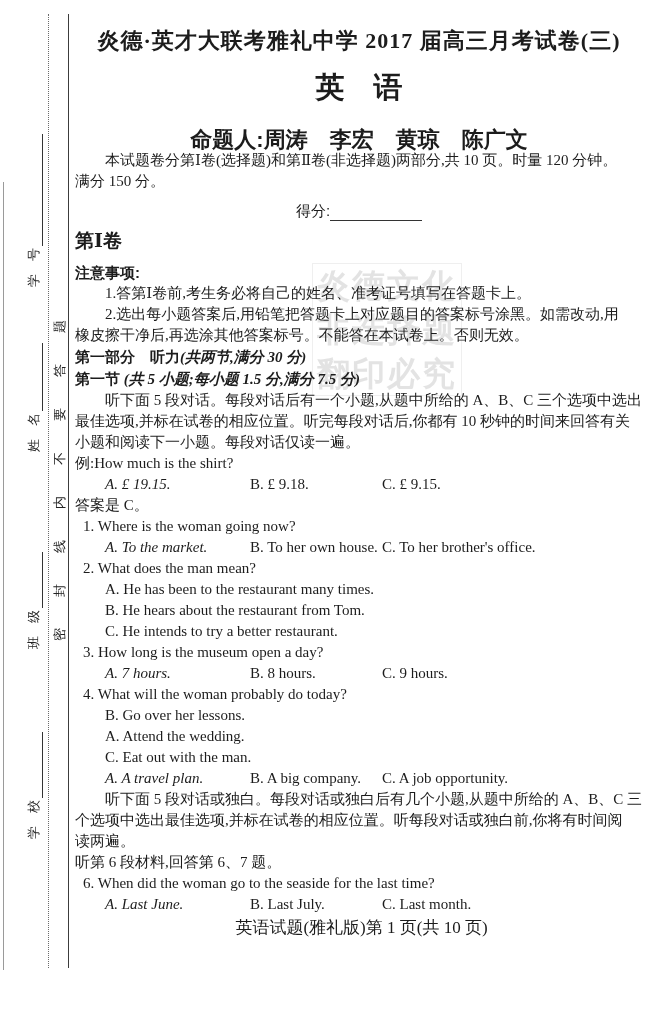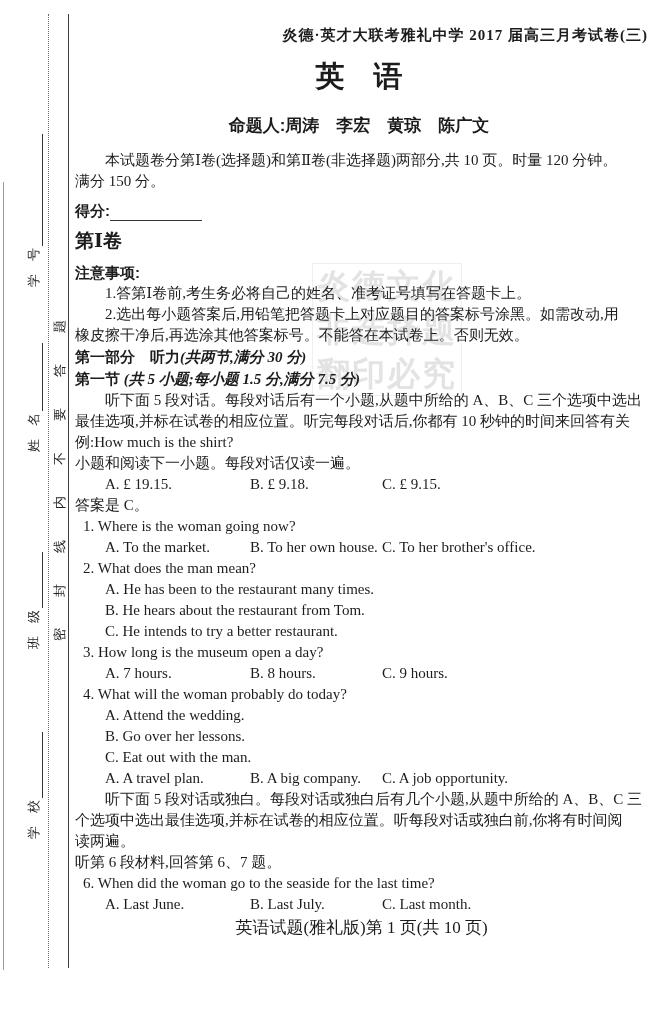--- a/index.html
+++ b/index.html
@@ -24,39 +24,39 @@
                font-family:"Liberation Sans","DejaVu Sans",sans-serif; }
 
   
   .watermark { position:absolute; left:312px; top:263px; width:150px; height:133px;
                border:1px solid #e2e2e2; z-index:0; text-align:center; opacity:.55;
                font-family:"Liberation Sans","DejaVu Sans",sans-serif; }
   .watermark div { font-size:33px; line-height:44px; font-weight:bold; color:#cdcdcd; letter-spacing:2px; }
 
   
   .header { position:absolute; left:70px; top:26px; width:578px; text-align:center; z-index:1; }
-  .exam-title { font-size:15px; font-weight:bold; letter-spacing:1px;text-align:right; }
+  .exam-title { font-size:22px; font-weight:bold; letter-spacing:1px; }
   .subject { font-size:29px; font-weight:bold; margin-top:12px; font-family:Liberation Mono, monospace; }
-  .authors { font-size:17px; font-weight:bold; margin-top:17px; font-family:"Liberation Sans","DejaVu Sans",sans-serif; }
+  .authors { font-size:22px; font-weight:bold; margin-top:17px; font-family:"Liberation Sans","DejaVu Sans",sans-serif; }
 
   
   .content { position:absolute; left:75px; top:150px; width:573px; font-size:15px; line-height:21px; z-index:1; }
   .line { min-height:21px; }
   .indent { text-indent:30px; }
-  .score-row { margin-top:8px; text-align:left; padding-right:5px;
-               font-family:"Liberation Sans","DejaVu Sans",sans-serif; font-weight:bold; }
+  .score-row { margin-top:8px; text-align:center; padding-right:5px;
+               font-family:"Liberation Sans","DejaVu Sans",sans-serif; font-weight:normal; }
   .score-blank { display:inline-block; width:92px; border-bottom:1px solid #333; height:15px; vertical-align:bottom; }
   .vol-heading { margin-top:7px; font-size:19px; line-height:26px; font-weight:bold; text-align:left; }
   .hei { font-family:"Liberation Sans","DejaVu Sans",sans-serif; font-weight:bold; }
   .notice-head { margin-top:8px; }
   .kai { font-style:italic; font-weight:600; }
   .qline { margin-left:8px; }
   .optstack { margin-left:30px; }
   .optrow { white-space:nowrap; }
-  .o1 { display:inline-block; margin-left:30px; min-width:145px; }
+  .o1 { display:inline-block; margin-left:30px; min-width:145px;font-style:italic; }
   .o2 { display:inline-block; min-width:132px; }
   .footer { margin-top:2px; text-align:center; font-size:17px; }
 </style>
 </head>
 <body>
 
 <div class="page">
 
   <div class="edge-line"></div>
   <div class="seal-dotted"></div>
@@ -106,23 +106,23 @@
 
     <div class="line">
       <span class="hei">第一部分　听力</span><span class="kai">(共两节,满分 30 分)</span>
     </div>
     <div class="line">
       <span class="hei">第一节</span> <span class="kai">(共 5 小题;每小题 1.5 分,满分 7.5 分)</span>
     </div>
 
     <div class="line indent">听下面 5 段对话。每段对话后有一个小题,从题中所给的 A、B、C 三个选项中选出</div>
     <div class="line">最佳选项,并标在试卷的相应位置。听完每段对话后,你都有 10 秒钟的时间来回答有关</div>
+    <div class="line">小题和阅读下一小题。每段对话仅读一遍。</div>
+
     <div class="line">例:How much is the shirt?</div>
-
-    <div class="line">小题和阅读下一小题。每段对话仅读一遍。</div>
     <div class="line optrow">
       <span class="o1">A.  £ 19.15.</span><span class="o2">B.  £ 9.18.</span><span>C.  £ 9.15.</span>
     </div>
     <div class="line">答案是 C。</div>
 
     <div class="line qline">1. Where is the woman going now?</div>
     <div class="line optrow">
       <span class="o1">A.  To the market.</span><span class="o2">B.  To her own house.</span><span>C.  To her brother's office.</span>
     </div>
 
@@ -130,22 +130,22 @@
     <div class="line optstack">A.  He has been to the restaurant many times.</div>
     <div class="line optstack">B.  He hears about the restaurant from Tom.</div>
     <div class="line optstack">C.  He intends to try a better restaurant.</div>
 
     <div class="line qline">3. How long is the museum open a day?</div>
     <div class="line optrow">
       <span class="o1">A.  7 hours.</span><span class="o2">B.  8 hours.</span><span>C.  9 hours.</span>
     </div>
 
     <div class="line qline">4. What will the woman probably do today?</div>
+    <div class="line optstack">B.  Go over her lessons.</div>
     <div class="line optstack">A.  Attend the wedding.</div>
-    <div class="line optstack">B.  Go over her lessons.</div>
     <div class="line optstack">C.  Eat out with the man.</div>
 
     <div class="line optrow">
       <span class="o1">A.  A travel plan.</span><span class="o2">B.  A big company.</span><span>C.  A job opportunity.</span>
     </div>
 
     <div class="line indent">听下面 5 段对话或独白。每段对话或独白后有几个小题,从题中所给的 A、B、C 三</div>
     <div class="line">个选项中选出最佳选项,并标在试卷的相应位置。听每段对话或独白前,你将有时间阅</div>
     <div class="line">读两遍。</div>
 

